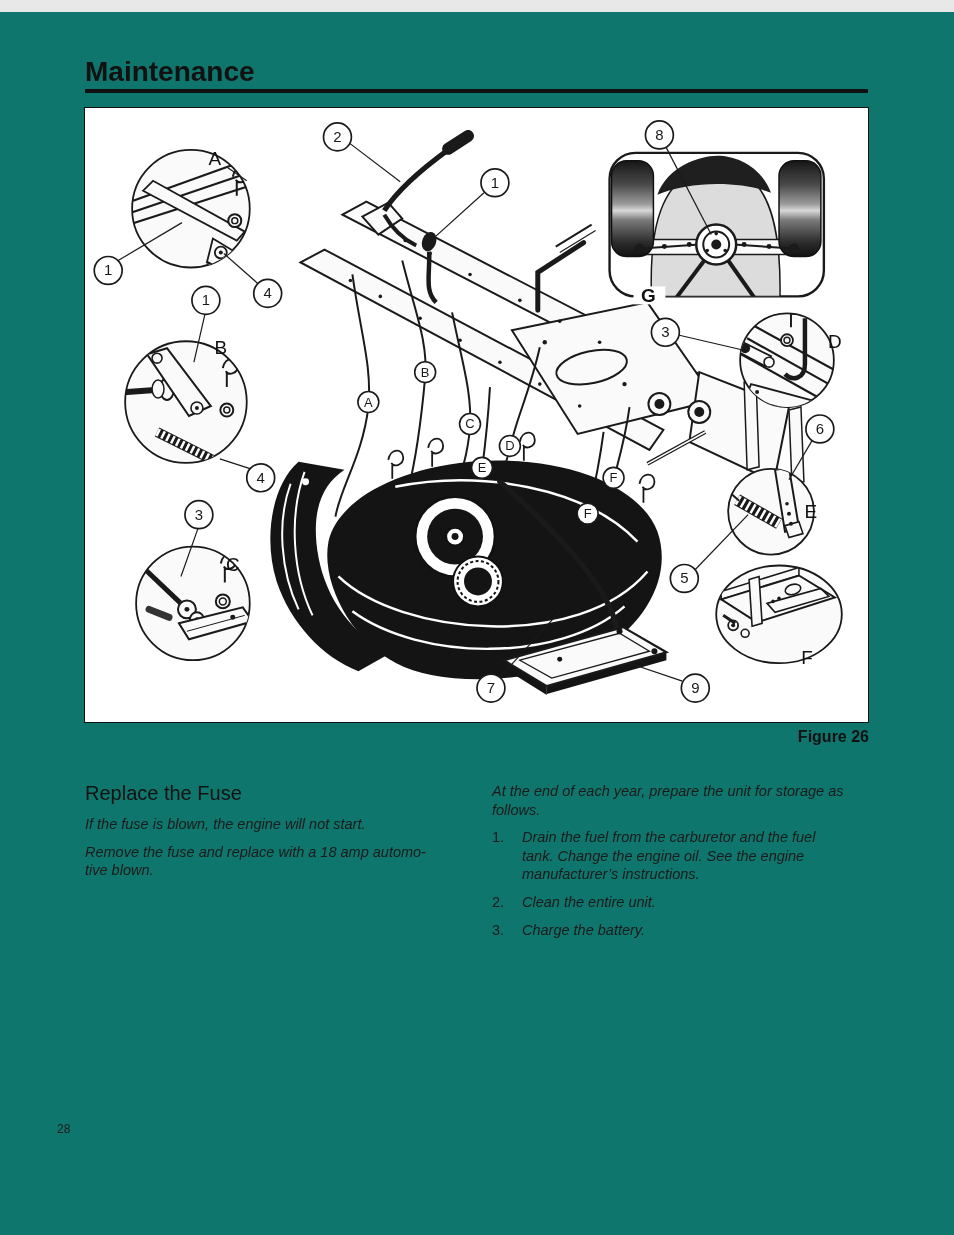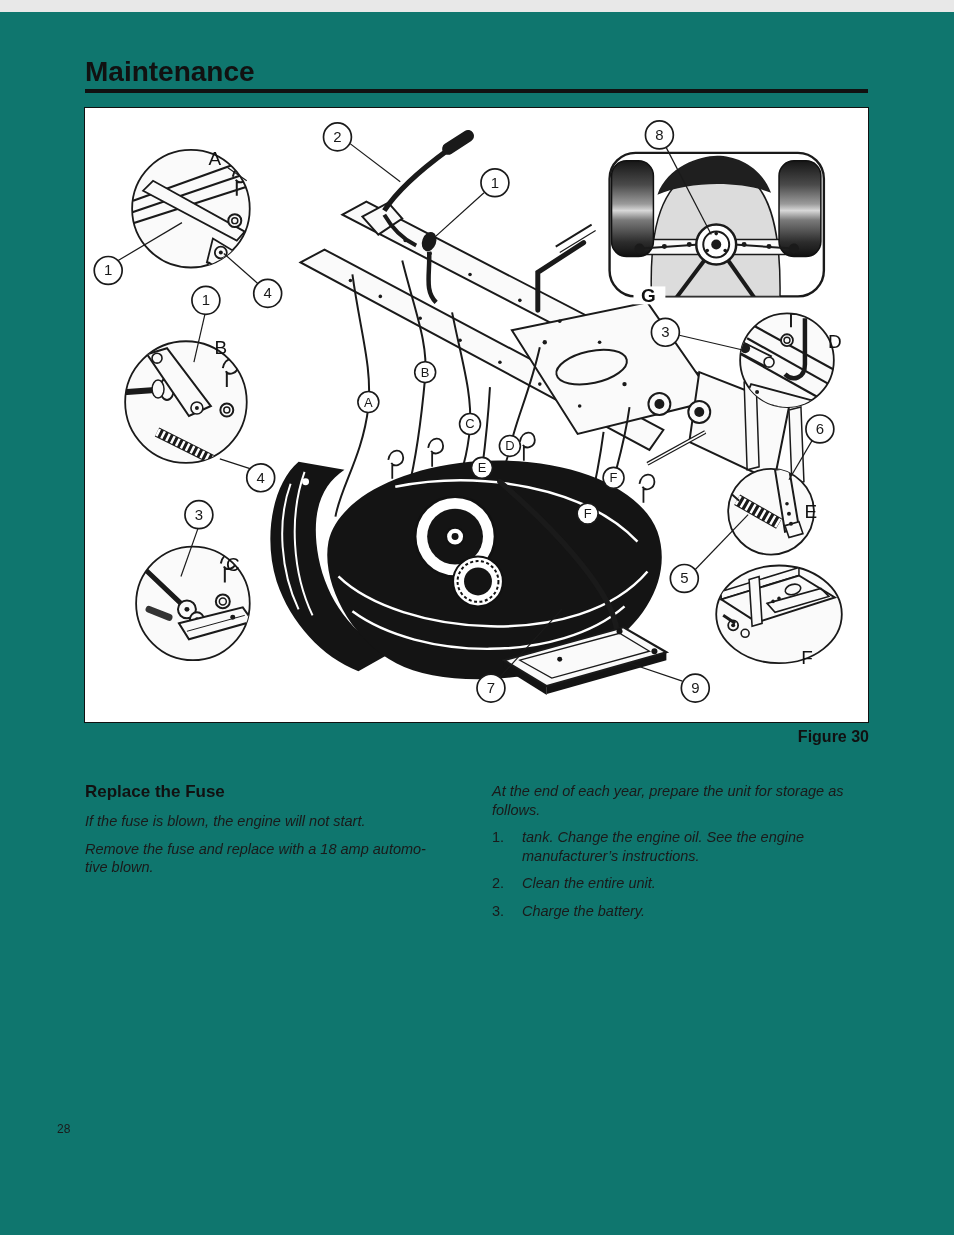--- a/index.html
+++ b/index.html
@@ -18,21 +18,21 @@
     border:1.6px solid #111;box-sizing:border-box;background:#fff;
   }
   .figure-frame svg{display:block;width:100%;height:100%;}
   .figure-caption{
     position:absolute;left:84px;top:716px;width:785px;text-align:right;
     font-size:16px;font-weight:bold;color:#111;
   }
   .col{position:absolute;top:770px;}
   .col-left{left:85px;width:392px;}
   .col-right{left:492px;width:380px;}
-  .sec-heading{margin:0 0 10px 0;font-size:17px;font-weight:bold;color:#111;}
+  .sec-heading{margin:0 0 10px 0;font-size:20px;font-weight:normal;color:#111;}
   .body-line{font-size:14.5px;line-height:18.6px;white-space:nowrap;color:#1a1a1a;font-style:italic;}
   .para{margin:0 0 9px 0;}
   .intro{margin:0 0 8px 0;}
   .list-item{display:flex;margin-top:9px;}
   .list-num{width:30px;flex:0 0 30px;font-size:14.5px;line-height:18.6px;}
   .page-number{position:absolute;left:57px;top:1110px;font-size:12px;color:#1a1a1a;}
   
   .ln{stroke:#1a1a1a;fill:none;}
   .wfill{fill:#fafafa;stroke:#1a1a1a;}
   .callout-circle{fill:#ffffff;stroke:#1a1a1a;stroke-width:1.7;}
@@ -412,41 +412,42 @@
             <text class="marker-letter" x="614" y="470.5">F</text>
           </g>
         <g>
             <circle class="marker-circle" cx="588" cy="502" r="10.5"></circle>
             <text class="marker-letter" x="588" y="506.5">F</text>
           </g>
       </g>
     </svg>
   </div>
 
-  <div class="figure-caption">Figure 30</div>
+  <div class="figure-caption">Figure 26</div>
 
   <div class="col col-left">
     <h3 class="sec-heading">Replace the Fuse</h3>
     <div class="para">
       <div class="body-line">If the fuse is blown, the engine will not start.</div>
     </div>
     <div class="para">
       <div class="body-line">Remove the fuse and replace with a 18 amp automo-</div>
       <div class="body-line">tive blown.</div>
     </div>
   </div>
 
   <div class="col col-right">
     <div class="intro">
       <div class="body-line">At the end of each year, prepare the unit for storage as</div>
       <div class="body-line">follows.</div>
     </div>
     <div class="list-item">
       <div class="list-num">1.</div>
       <div>
+        <div class="body-line">Drain the fuel from the carburetor and the fuel</div>
         <div class="body-line">tank. Change the engine oil. See the engine</div>
         <div class="body-line">manufacturer’s instructions.</div>
       </div>
     </div>
     <div class="list-item">
       <div class="list-num">2.</div>
       <div>
         <div class="body-line">Clean the entire unit.</div>
       </div>
     </div>

